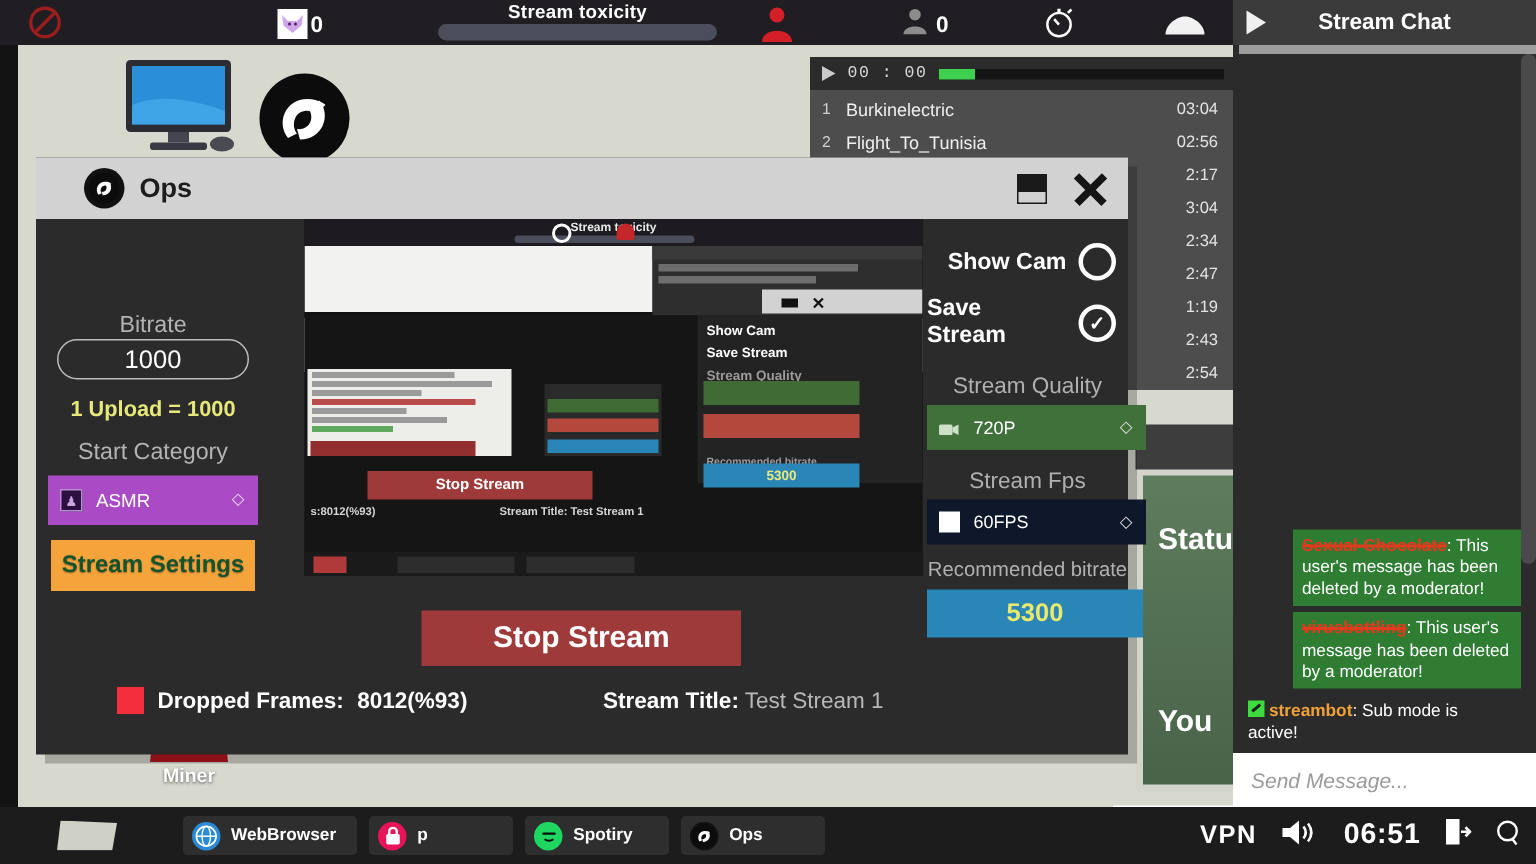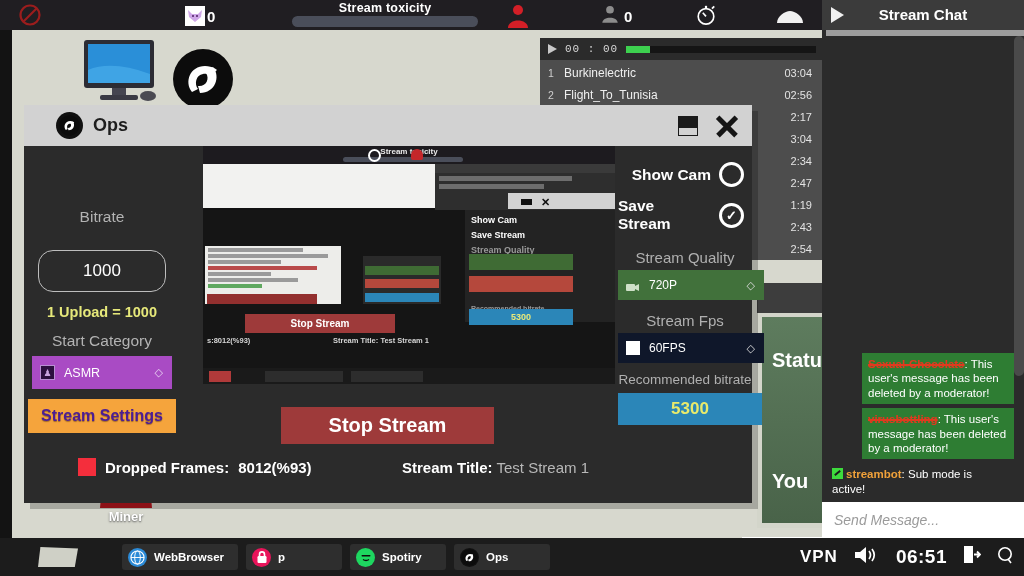--- a/index.html
+++ b/index.html
@@ -121,37 +121,37 @@
     content:"";position:absolute;left:0;top:11px;width:26px;height:4.5px;background:#151515;
   }
   .btn-close::before{transform:rotate(45deg);} .btn-close::after{transform:rotate(-45deg);}
 
   .ops-body { position:absolute; left:0; top:41px; width:728px; height:357px; }
 
   
   .ops-left { position:absolute; left:0; top:0; width:156px; height:325px; background:#2b2b2b; }
   .lbl-bitrate { text-align:center; color:#b3b3b3; font-size:15.5px; margin-top:62px; }
   .pill-bitrate {
-    margin:24px auto 0; width:128px; height:42px; border:1.6px solid #bdbdbd; border-radius:15px;
+    margin:0 auto 0; width:128px; height:27px; border:1.6px solid #bdbdbd; border-radius:15px;
     color:#ffffff; font-size:17px; display:flex; align-items:center; justify-content:center;
   }
   .upload-eq { text-align:center; color:#e6e87a; font-weight:bold; font-size:14.5px; margin-top:12px; }
   .lbl-cat { text-align:center; color:#b3b3b3; font-size:15.5px; margin-top:12px; }
   .sel-cat {
     margin:6px auto 0; width:140px; height:33px; background:#a94bc4;
     display:flex; align-items:center; padding:0 8px; position:relative;
   }
   .sel-cat .sw { width:15px;height:15px;background:#2c1040;border:1px solid #b98fd4;
                  display:flex;align-items:center;justify-content:center;font-size:9px;color:#c9a4e0;}
   .sel-cat .txt { color:#fff; font-size:12.5px; margin-left:9px; }
   .sel-cat .chev { position:absolute; right:9px; color:#e8d2f2; font-size:11px; line-height:1; }
   .btn-settings {
-    margin:10px auto 0; width:148px; height:34px; background:#f5a council;
+    margin:10px auto 0; width:136px; height:34px; background:#f5a council;
     background:#f5a43c; display:flex; align-items:center; justify-content:center;
-    color:#4c1d95; font-weight:bold; font-size:16px; text-shadow:0 1px 1px rgba(0,0,0,.35);
+    color:#14532d; font-weight:bold; font-size:16px; text-shadow:0 1px 1px rgba(0,0,0,.35);
   }
 
   
   .preview {
     position:absolute; left:179px; top:0; width:412px; height:238px; overflow:hidden;
     background:#111;
   }
   .pv-topbar{position:absolute;left:0;top:0;width:412px;height:18px;background:#1d1b1f;}
   .pv-toxlbl{position:absolute;left:0;top:1px;width:412px;text-align:center;color:#e9e9e9;font-size:8px;font-weight:bold;}
   .pv-toxbar{position:absolute;left:140px;top:11px;width:120px;height:5px;background:#4a4e5a;border-radius:3px;}

